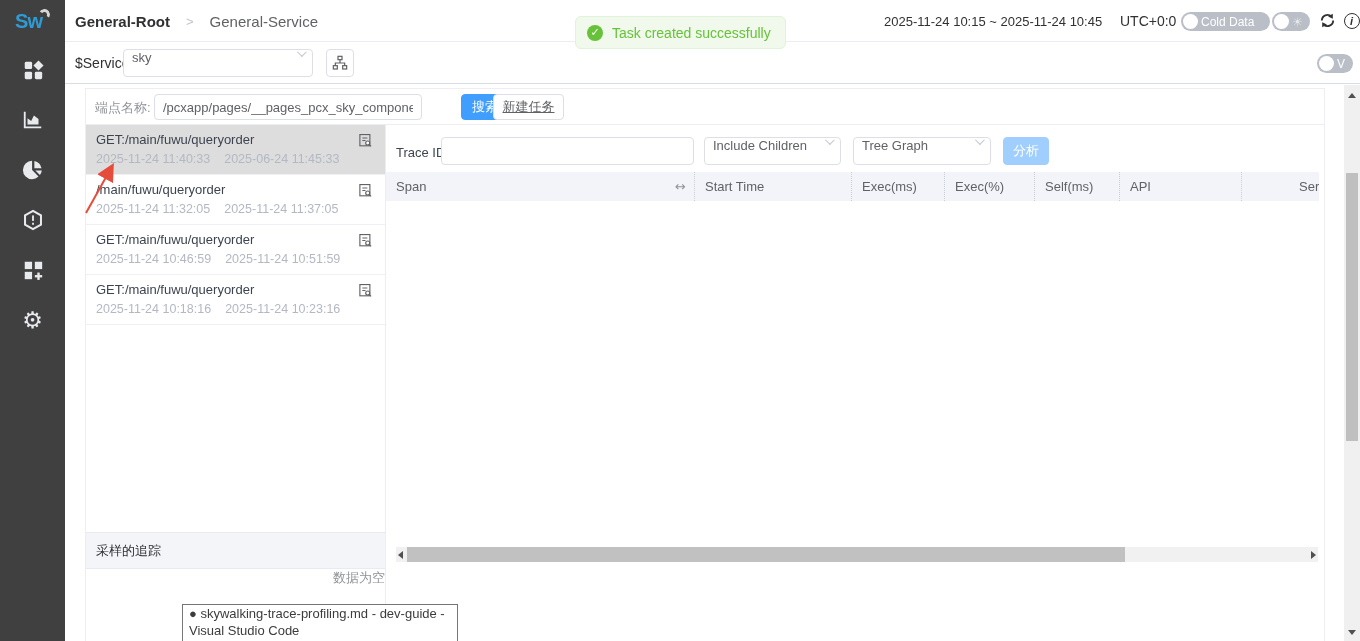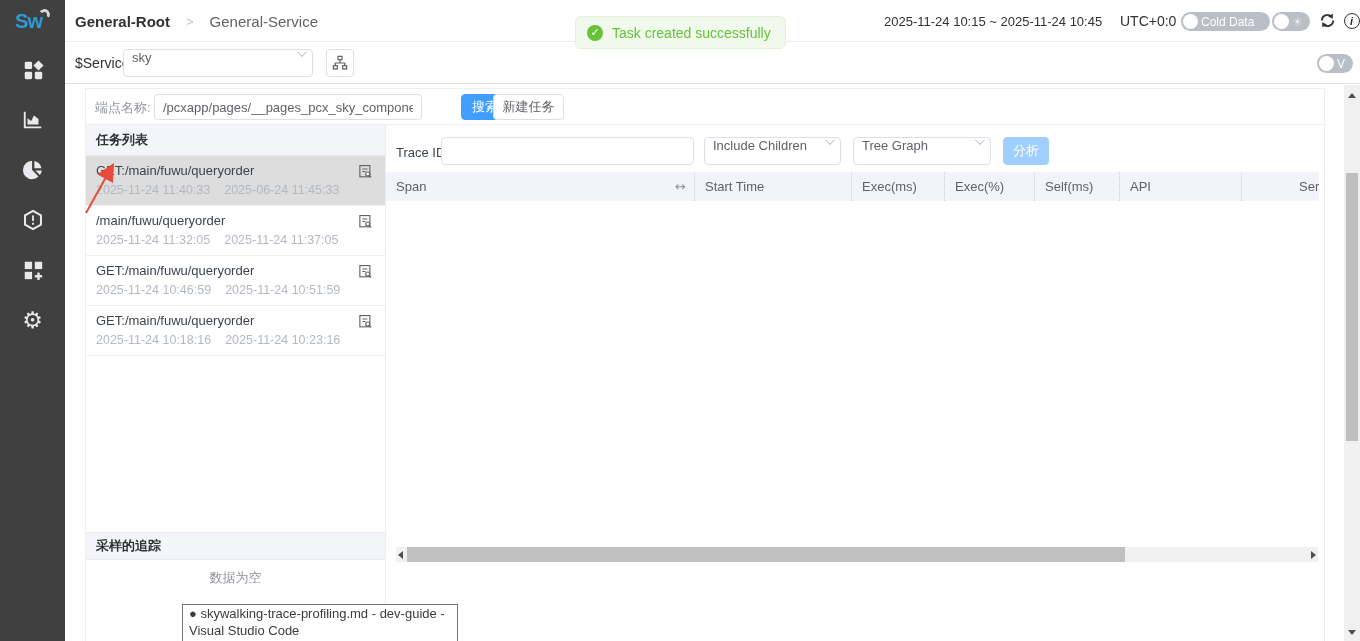--- a/index.html
+++ b/index.html
@@ -67,35 +67,35 @@
           border-left:1px solid #eceef3; border-top:1px solid #eceef3; border-right:1px solid #eceef3; }
   .endpoint-row { position:absolute; left:0; top:0; width:100%; height:36px; border-bottom:1px solid #eceef3; }
   .ep-label { position:absolute; left:9px; top:10px; color:#909399; font-size:13px; }
   .text-input { border:1px solid #dcdfe6; border-radius:4px; font-size:13px; color:#606266;
                 padding:0 8px; font-family:inherit; outline:none; background:#fff; }
   .ep-input { position:absolute; left:68px; top:5px; width:268px; height:26px; }
   .btn { border-radius:4px; font-size:13px; cursor:pointer; font-family:inherit; border:1px solid #dcdfe6;
          background:#fff; color:#606266; }
   .btn-primary { background:#409eff; border-color:#409eff; color:#fff;margin-left:28px; }
   .ep-search { position:absolute; left:347px; top:5px; width:48px; height:26px; }
-  .ep-newtask { position:absolute; left:407px; top:5px; width:71px; height:26px; }
+  .ep-newtask { position:absolute; left:407px; top:5px; width:71px; height:26px;text-decoration:underline; }
 
   
   .leftcol { position:absolute; left:0; top:36px; width:300px; height:517px; border-right:1px solid #eceef3; }
   .sec-header { height:31px; background:#f3f5f9; border-bottom:1px solid #e7eaf0; display:flex;
                 align-items:center; padding-left:10px; font-weight:bold; color:#303133; font-size:13px; }
   .task-item { position:relative; height:50px; border-bottom:1px solid #eef0f4; padding:7px 10px; cursor:pointer; }
   .task-item.selected { background:#dddddd; }
   .t-name { font-size:13px; color:#3d444f; margin-bottom:5px; }
   .t-times { font-size:12.5px; color:#b3b8c3; display:flex; gap:14px; }
   .t-icon { position:absolute; right:12px; top:8px; cursor:pointer; }
-  .sampled-header { position:absolute; left:0; top:407px; width:100%; height:28px; background:#f3f5f9;
+  .sampled-header { position:absolute; left:0; top:407px; width:100%; height:37px; background:#f3f5f9;
                     border-top:1px solid #e7eaf0; border-bottom:1px solid #e7eaf0; display:flex;
-                    align-items:center; padding-left:10px; font-weight:bold; color:#303133; font-size:13px; }
-  .empty-text { position:absolute; left:0; top:444px; width:100%; text-align:center; color:#909399; font-size:13px; }
+                    align-items:center; padding-left:10px; font-weight:normal; color:#303133; font-size:13px; }
+  .empty-text { position:absolute; left:0; top:444px; width:100%; text-align:right; color:#909399; font-size:13px; }
 
   
   .rightcol { position:absolute; left:300px; top:36px; width:939px; height:517px; }
   .trace-label { position:absolute; left:10px; top:20px; font-size:13px; color:#3d444f; }
   .trace-input { position:absolute; left:55px; top:12px; width:253px; height:28px; }
   .sel-children { left:318px; top:12px; width:137px; height:28px; }
   .sel-graph { left:467px; top:12px; width:138px; height:28px; }
   .analyze-btn { position:absolute; left:617px; top:12px; width:46px; height:28px; background:#a0cfff;
                  border-color:#a0cfff; color:#fff; }
   .thead { position:absolute; left:0; top:47px; width:933px; height:29px; background:#f2f4f9;
@@ -247,21 +247,20 @@
   <div class="card">
 
     <div class="endpoint-row">
       <span class="ep-label">端点名称:</span>
       <input class="text-input ep-input" value="/pcxapp/pages/__pages_pcx_sky_compone..." style="">
       <button class="btn btn-primary ep-search">搜索</button>
       <button class="btn ep-newtask">新建任务</button>
     </div>
 
     <div class="leftcol">
-      <div class="sec-header">任务列表</div>
 
       <div class="task-item selected">
         <div class="t-name">GET:/main/fuwu/queryorder</div>
         <div class="t-times">
           <span>2025-11-24 11:40:33</span>
           <span>2025-06-24 11:45:33</span>
         </div>
         <span class="t-icon">
           <svg width="15" height="15" viewBox="0 0 24 24">
             <rect x="3" y="2.5" width="16" height="18" fill="none" stroke="#606266" stroke-width="1.8"></rect>

